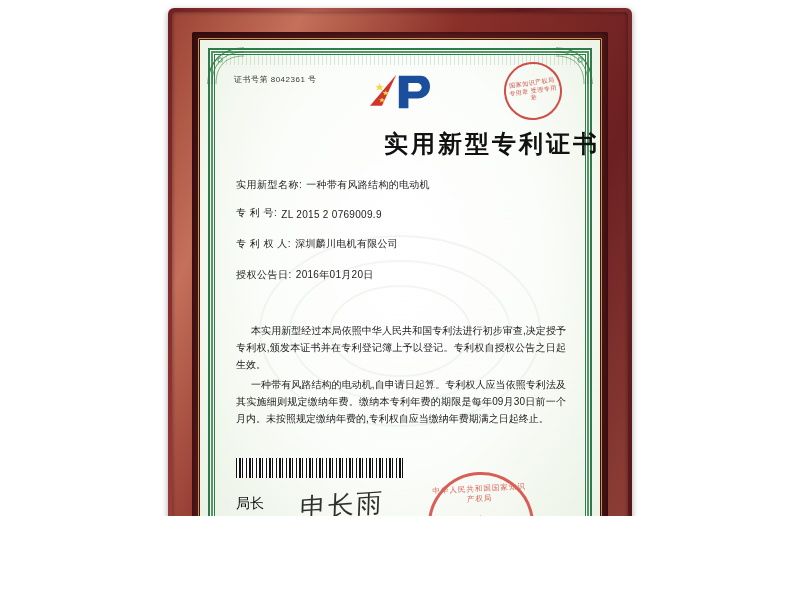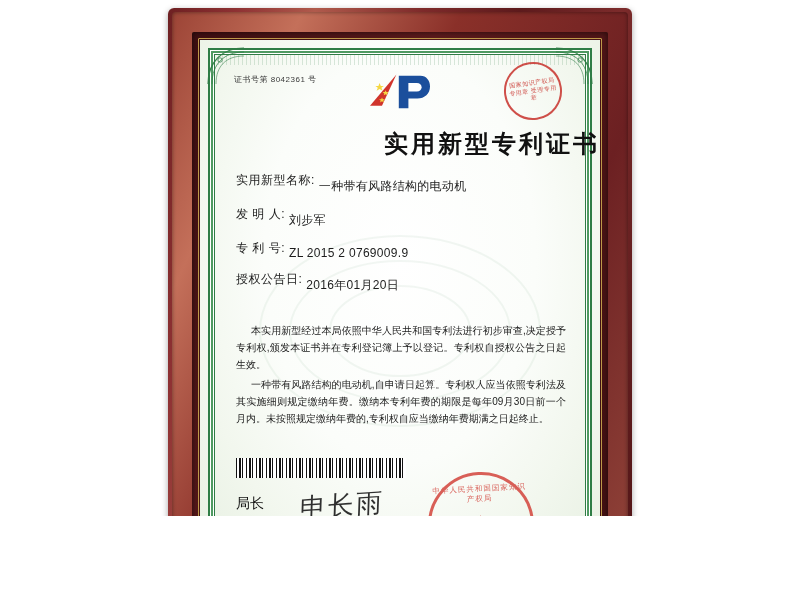--- a/index.html
+++ b/index.html
@@ -176,23 +176,23 @@
 
   
   .fields {
     position: absolute;
     left: 36px;
     top: 132px;
     width: 326px;
   }
   .field-row {
     display: flex;
-    align-items: flex-start;
+    align-items: flex-end;
     margin-bottom: 11px;
-    font-size: 12px;
+    font-size: 10px;
     color: #1c1c1c;
     white-space: nowrap;
   }
   .field-label {
     flex: 0 0 auto;
     letter-spacing: 0.5px;
     color: #1c1c1c;
   }
   .field-value {
     margin-left: 4px;
@@ -383,26 +383,26 @@
     </div>
 
     <div class="main-title">实用新型专利证书</div>
 
     <div class="fields">
       <div class="field-row">
         <span class="field-label">实用新型名称:</span>
         <span class="field-value">一种带有风路结构的电动机</span>
       </div>
       <div class="field-row">
-        <span class="field-label">发 明 人:</span>
-        <span class="field-value">刘步军</span>
+        <span class="field-label">专 利 号:</span>
+        <span class="field-value">ZL 2015 2 0769009.9</span>
       </div>
       <div class="field-row">
-        <span class="field-label">专 利 号:</span>
-        <span class="field-value">ZL 2015 2 0769009.9</span>
+        <span class="field-label">专 利 权 人:</span>
+        <span class="field-value">深圳麟川电机有限公司</span>
       </div>
       <div class="field-row">
         <span class="field-label">授权公告日:</span>
         <span class="field-value">2016年01月20日</span>
       </div>
     </div>
 
     <div class="body-text">
       <p>本实用新型经过本局依照中华人民共和国专利法进行初步审查,决定授予专利权,颁发本证书并在专利登记簿上予以登记。专利权自授权公告之日起生效。</p>
       <p>一种带有风路结构的电动机,自申请日起算。专利权人应当依照专利法及其实施细则规定缴纳年费。缴纳本专利年费的期限是每年09月30日前一个月内。未按照规定缴纳年费的,专利权自应当缴纳年费期满之日起终止。</p>

